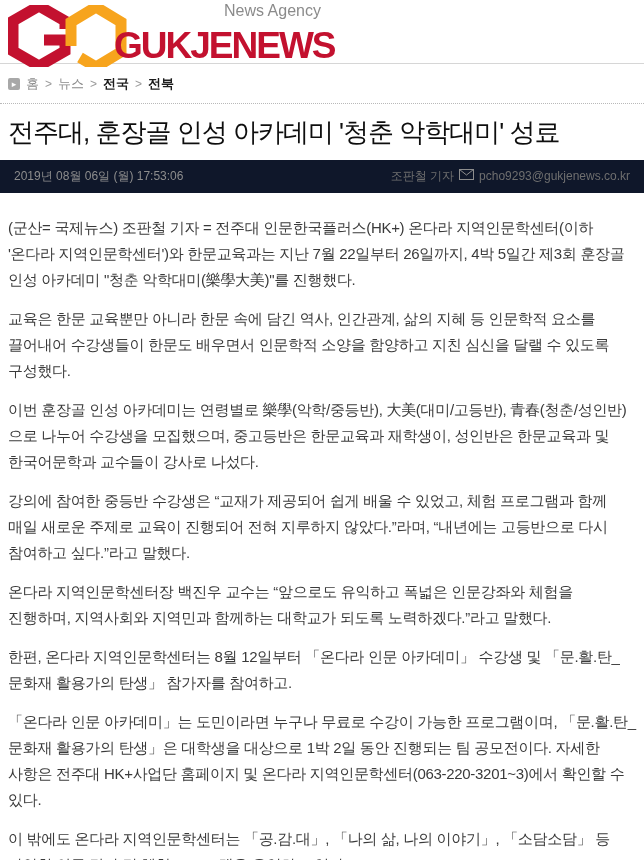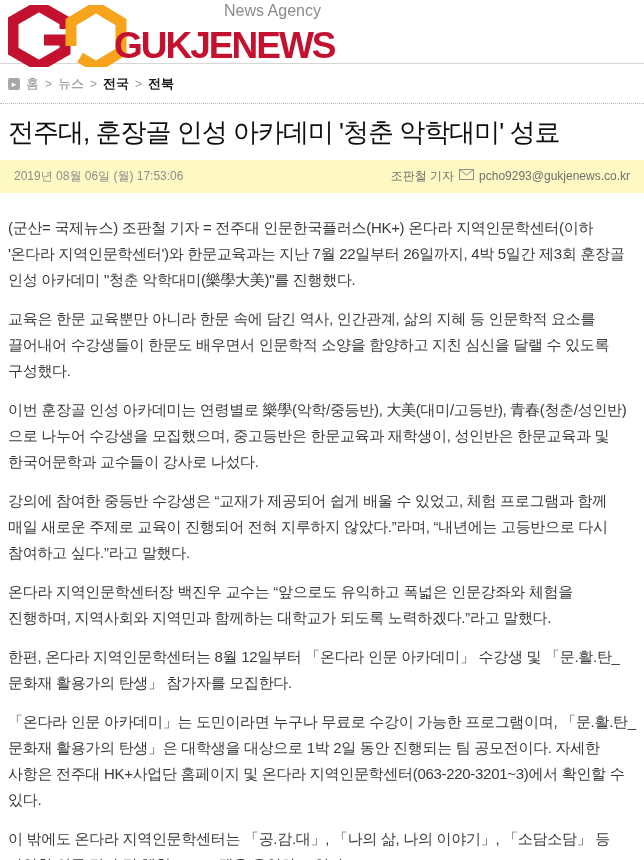--- a/index.html
+++ b/index.html
@@ -42,21 +42,21 @@
   .bc-item { cursor: pointer; }
 
   
   .article-title {
     padding: 12px 8px 10px 8px;
     font-size: 26px; font-weight: normal; color: #0e0e0e;
     letter-spacing: -1px; line-height: 1.3;
   }
   .info-bar {
     margin: 0 0 0 0;
-    background: #fef9c3;
+    background: #0f172a;
     display: flex; justify-content: space-between; align-items: center;
     padding: 8px 14px; font-size: 12px; color: #8d8d8d;
   }
   .reporter-box { display: flex; align-items: center; gap: 5px; color: #6f6f6f; }
   .mail-icon { display: inline-block; }
   .reporter-email { color: #6f6f6f; text-decoration: none; cursor: pointer; }
 
   
   .article-body { padding: 22px 8px 4px 8px; }
   .article-body p {
@@ -111,18 +111,18 @@
       <a class="reporter-email">pcho9293@gukjenews.co.kr</a>
     </span>
   </div>
 
   <div class="article-body">
     <p>(군산= 국제뉴스) 조판철 기자 = 전주대 인문한국플러스(HK+) 온다라 지역인문학센터(이하 '온다라 지역인문학센터')와 한문교육과는 지난 7월 22일부터 26일까지, 4박 5일간 제3회 훈장골 인성 아카데미 "청춘 악학대미(樂學大美)"를 진행했다.</p>
     <p>교육은 한문 교육뿐만 아니라 한문 속에 담긴 역사, 인간관계, 삶의 지혜 등 인문학적 요소를 끌어내어 수강생들이 한문도 배우면서 인문학적 소양을 함양하고 지친 심신을 달랠 수 있도록 구성했다.</p>
     <p>이번 훈장골 인성 아카데미는 연령별로 樂學(악학/중등반), 大美(대미/고등반), 青春(청춘/성인반)으로 나누어 수강생을 모집했으며, 중고등반은 한문교육과 재학생이, 성인반은 한문교육과 및 한국어문학과 교수들이 강사로 나섰다.</p>
     <p>강의에 참여한 중등반 수강생은 “교재가 제공되어 쉽게 배울 수 있었고, 체험 프로그램과 함께 매일 새로운 주제로 교육이 진행되어 전혀 지루하지 않았다.”라며, “내년에는 고등반으로 다시 참여하고 싶다.”라고 말했다.</p>
     <p>온다라 지역인문학센터장 백진우 교수는 “앞으로도 유익하고 폭넓은 인문강좌와 체험을 진행하며, 지역사회와 지역민과 함께하는 대학교가 되도록 노력하겠다.”라고 말했다.</p>
-    <p>한편, 온다라 지역인문학센터는 8월 12일부터 「온다라 인문 아카데미」 수강생 및 「문.활.탄_문화재 활용가의 탄생」 참가자를 모집한다.</p>
+    <p>한편, 온다라 지역인문학센터는 8월 12일부터 「온다라 인문 아카데미」 수강생 및 「문.활.탄_문화재 활용가의 탄생」 참가자를 참여하고.</p>
     <p>「온다라 인문 아카데미」는 도민이라면 누구나 무료로 수강이 가능한 프로그램이며, 「문.활.탄_문화재 활용가의 탄생」은 대학생을 대상으로 1박 2일 동안 진행되는 팀 공모전이다. 자세한 사항은 전주대 HK+사업단 홈페이지 및 온다라 지역인문학센터(063-220-3201~3)에서 확인할 수 있다.</p>
     <p>이 밖에도 온다라 지역인문학센터는 「공.감.대」, 「나의 삶, 나의 이야기」, 「소담소담」 등 다양한 인문 강좌 및 체험 프로그램을 운영하고 있다.</p>
   </div>
 
 </div>
 
 </body></html>

